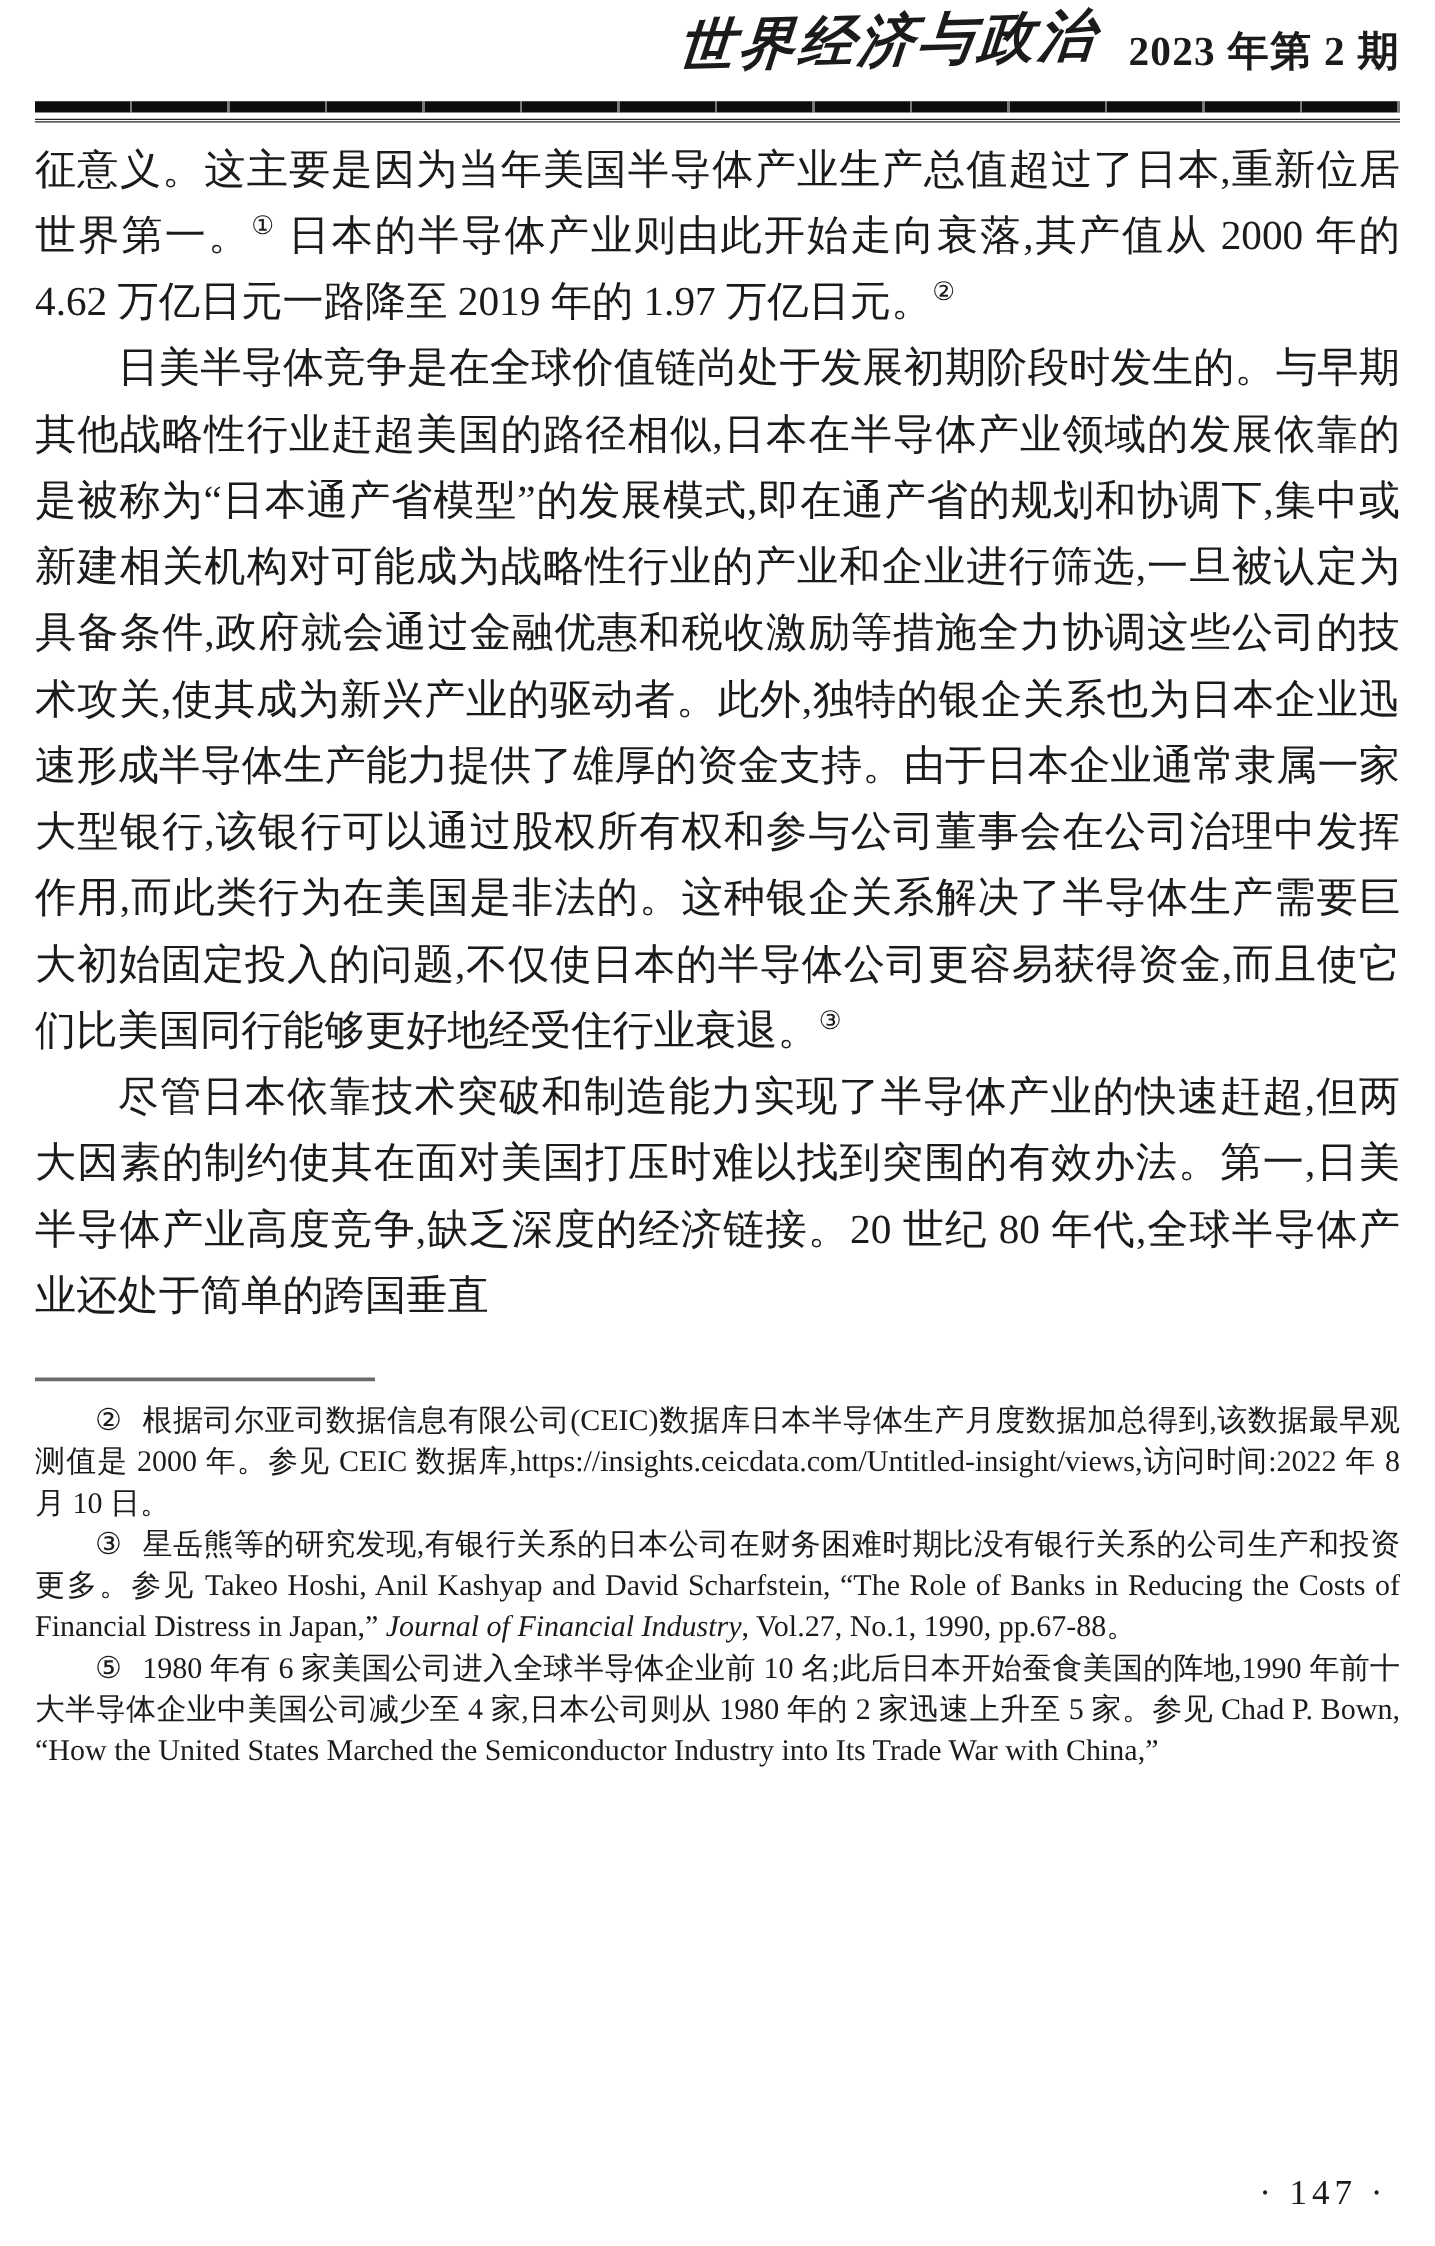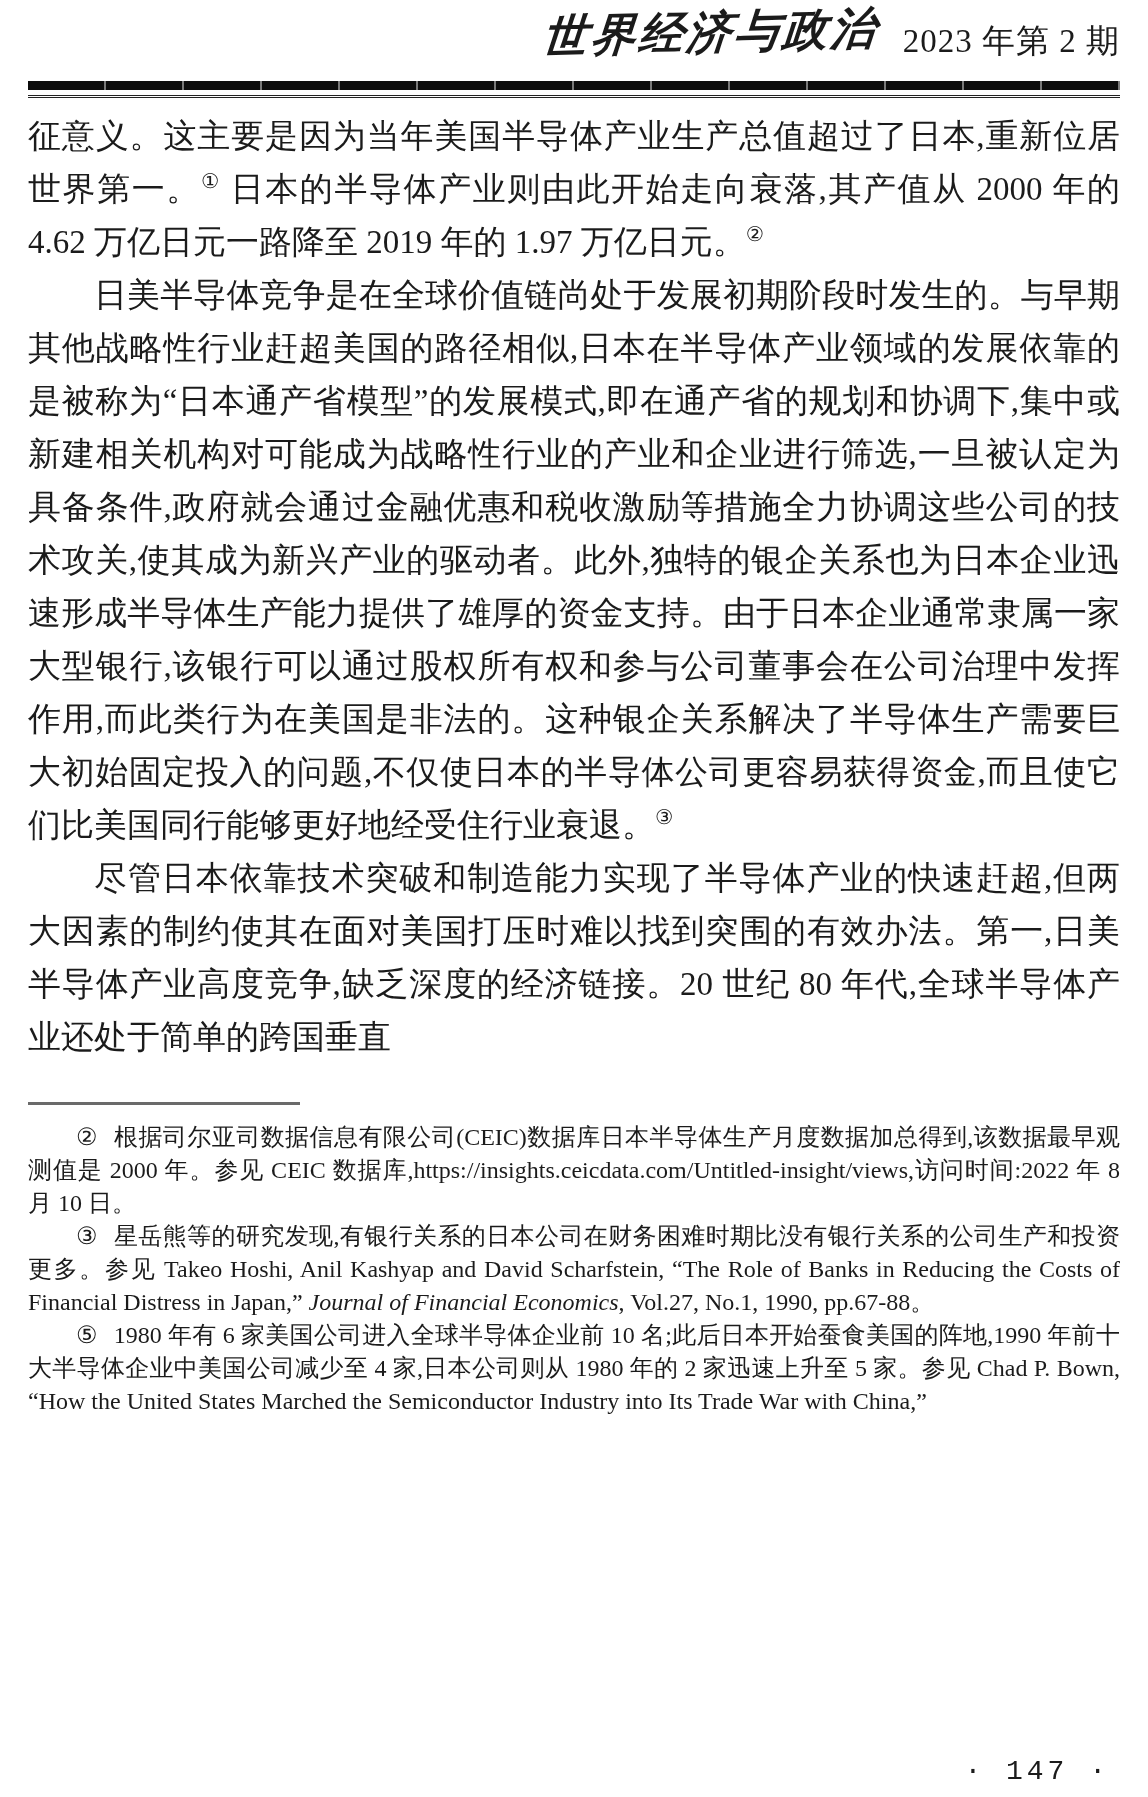--- a/index.html
+++ b/index.html
@@ -33,20 +33,21 @@
     letter-spacing: 3px;
     transform: rotate(-1.5deg) skewX(-6deg);
     transform-origin: bottom left;
     line-height: 1;
   }
   .issue-info {
     font-size: 33px;
     line-height: 1;
     letter-spacing: 1px;
     white-space: nowrap;
+    font-weight: bold;
   }
   .rule-thick {
     height: 9px;
     margin-top: 9px;
     background:
       repeating-linear-gradient(90deg,
         rgba(255,255,255,0) 0 76px,
         rgba(255,255,255,0.45) 76px 78px),
       #0c0c0c;
   }
@@ -86,25 +87,24 @@
     text-justify: inter-ideograph;
   }
   .footnote { margin: 0; text-indent: 2em; }
   .fn-marker { margin-right: 16px; }
   .ital { font-style: italic; }
 
   
   .page-number {
     position: absolute;
     right: 38px;
-    bottom: 10px;
+    bottom: 26px;
     font-size: 28px;
     letter-spacing: 4px;
     white-space: nowrap;
-    font-family: Liberation Mono, monospace;
   }
 </style>
 </head>
 <body>
 
 <div class="page">
 
   <div class="page-header">
     <span class="journal-logo">世界经济与政治</span>
     <span class="issue-info">2023 年第 2 期</span>
@@ -116,19 +116,19 @@
   <div class="article-body">
       <p class="para no-indent"><span>征意义。这主要是因为当年美国半导体产业生产总值超过了日本,重新位居世界第一。</span><sup class="fnref">①</sup><span> 日本的半导体产业则由此开始走向衰落,其产值从 2000 年的 4.62 万亿日元一路降至 2019 年的 1.97 万亿日元。</span><sup class="fnref">②</sup></p>
       <p class="para"><span>日美半导体竞争是在全球价值链尚处于发展初期阶段时发生的。与早期其他战略性行业赶超美国的路径相似,日本在半导体产业领域的发展依靠的是被称为“日本通产省模型”的发展模式,即在通产省的规划和协调下,集中或新建相关机构对可能成为战略性行业的产业和企业进行筛选,一旦被认定为具备条件,政府就会通过金融优惠和税收激励等措施全力协调这些公司的技术攻关,使其成为新兴产业的驱动者。此外,独特的银企关系也为日本企业迅速形成半导体生产能力提供了雄厚的资金支持。由于日本企业通常隶属一家大型银行,该银行可以通过股权所有权和参与公司董事会在公司治理中发挥作用,而此类行为在美国是非法的。这种银企关系解决了半导体生产需要巨大初始固定投入的问题,不仅使日本的半导体公司更容易获得资金,而且使它们比美国同行能够更好地经受住行业衰退。</span><sup class="fnref">③</sup></p>
       <p class="para"><span>尽管日本依靠技术突破和制造能力实现了半导体产业的快速赶超,但两大因素的制约使其在面对美国打压时难以找到突围的有效办法。第一,日美半导体产业高度竞争,缺乏深度的经济链接。20 世纪 80 年代,全球半导体产业还处于简单的跨国垂直</span></p>
     </div>
 
   <div class="footnote-rule"></div>
 
   <div class="footnotes">
       <p class="footnote"><span class="fn-marker">②</span><span>根据司尔亚司数据信息有限公司(CEIC)数据库日本半导体生产月度数据加总得到,该数据最早观测值是 2000 年。参见 CEIC 数据库,https://insights.ceicdata.com/Untitled-insight/views,访问时间:2022 年 8 月 10 日。</span></p>
-      <p class="footnote"><span class="fn-marker">③</span><span>星岳熊等的研究发现,有银行关系的日本公司在财务困难时期比没有银行关系的公司生产和投资更多。参见 Takeo Hoshi, Anil Kashyap and David Scharfstein, “The Role of Banks in Reducing the Costs of Financial Distress in Japan,” </span><span class="ital">Journal of Financial Economics</span><span>, Vol.27, No.1, 1990, pp.67-88。</span></p>
+      <p class="footnote"><span class="fn-marker">③</span><span>星岳熊等的研究发现,有银行关系的日本公司在财务困难时期比没有银行关系的公司生产和投资更多。参见 Takeo Hoshi, Anil Kashyap and David Scharfstein, “The Role of Banks in Reducing the Costs of Financial Distress in Japan,” </span><span class="ital">Journal of Financial Industry</span><span>, Vol.27, No.1, 1990, pp.67-88。</span></p>
       <p class="footnote"><span class="fn-marker">⑤</span><span>1980 年有 6 家美国公司进入全球半导体企业前 10 名;此后日本开始蚕食美国的阵地,1990 年前十大半导体企业中美国公司减少至 4 家,日本公司则从 1980 年的 2 家迅速上升至 5 家。参见 Chad P. Bown, “How the United States Marched the Semiconductor Industry into Its Trade War with China,” </span></p>
     </div>
 
   <div class="page-number">· 147 ·</div>
 
 </div>
 
 </body></html>

